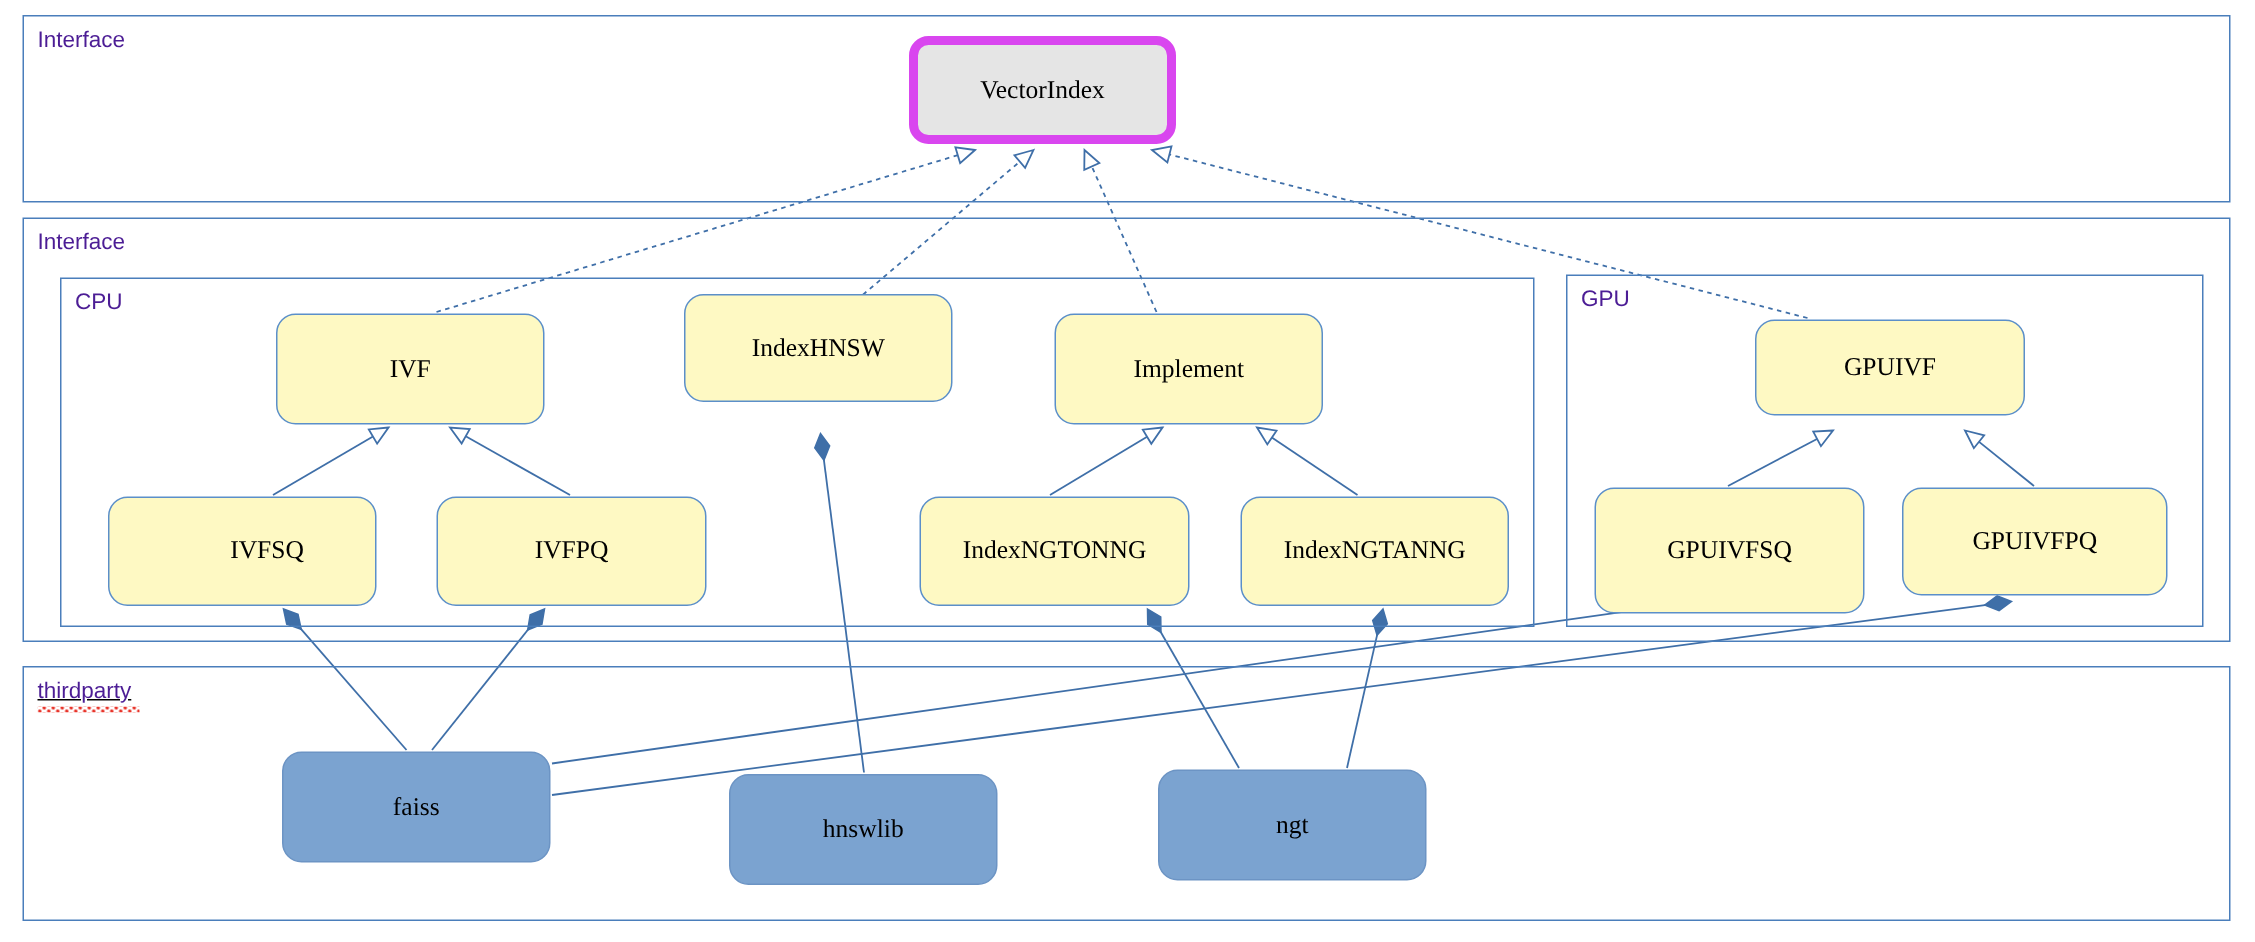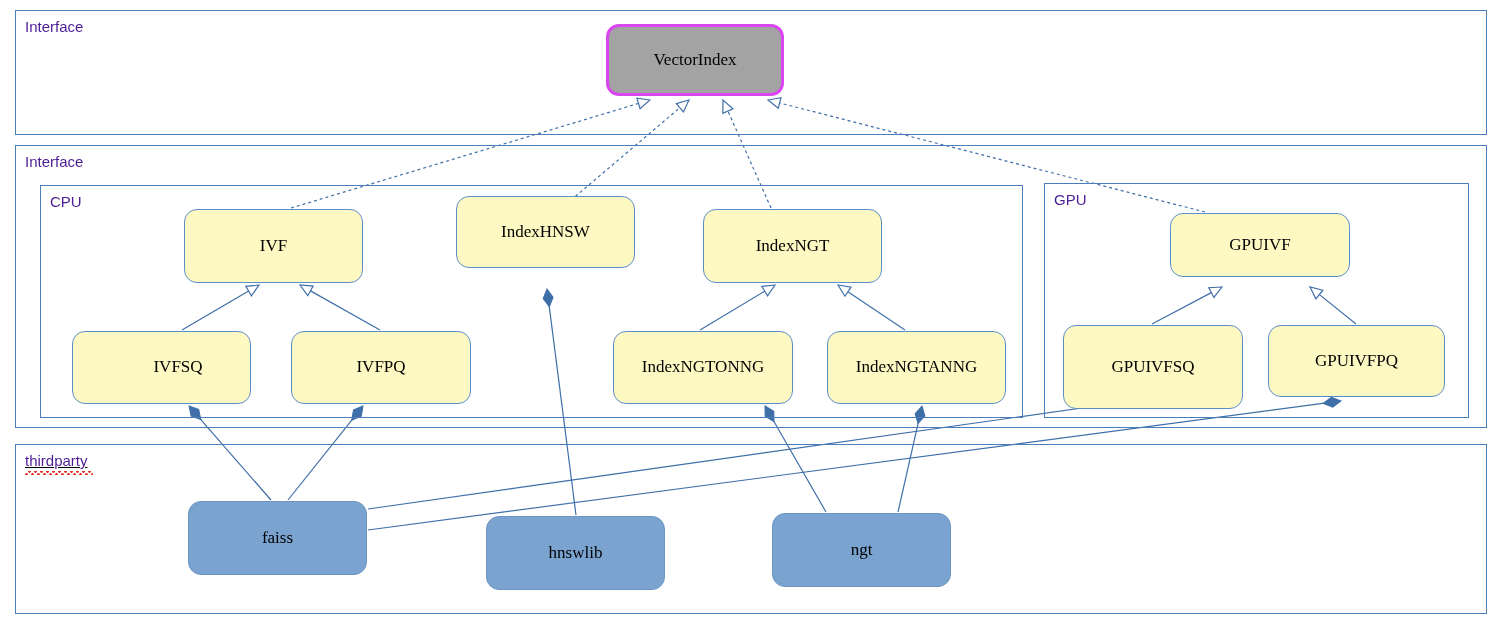--- a/index.html
+++ b/index.html
@@ -58,22 +58,22 @@
     justify-content: center;
     border-radius: 13px;
     font-family: "Liberation Serif", serif;
     font-size: 17px;
     color: #000000;
     text-align: center;
     line-height: 1.1;
     z-index: 5;
   }
   .node-interface {
-    background: #a3a3a3;
-    border: 3px solid #d946ef;
+    background: #e5e5e5;
+    border: 6px solid #d946ef;
   }
   .node-impl {
     background: #fef9c3;
     border: 1px solid #5b8fc9;
   }
   .node-lib {
     background: #7ba3d0;
     border: 1px solid #6c94c4;
   }
 </style>
@@ -124,21 +124,21 @@
     <div class="container" style="left: 40px; top: 185px; width: 983px; height: 233px; border-color: rgb(74, 126, 187);"></div>
     <div class="container-label" style="left: 50px; top: 193px;">CPU</div>
     <div class="container" style="left: 1044px; top: 183px; width: 425px; height: 235px; border-color: rgb(74, 126, 187);"></div>
     <div class="container-label" style="left: 1054px; top: 191px;">GPU</div>
     <div class="container" style="left: 15px; top: 444px; width: 1472px; height: 170px; border-color: rgb(74, 126, 187);"></div>
     <div class="container-label label-misspelled" style="left: 25px; top: 452px;">thirdparty</div>
     <div class="squiggle" style="left: 25px; top: 471px; width: 68px;"></div>
     <div class="node node-interface" style="left: 606px; top: 24px; width: 178px; height: 72px;">VectorIndex</div>
     <div class="node node-impl" style="left: 184px; top: 209px; width: 179px; height: 74px;">IVF</div>
     <div class="node node-impl" style="left: 456px; top: 196px; width: 179px; height: 72px;">IndexHNSW</div>
-    <div class="node node-impl" style="left: 703px; top: 209px; width: 179px; height: 74px;">IndexNGT</div>
+    <div class="node node-impl" style="left: 703px; top: 209px; width: 179px; height: 74px;">Implement</div>
     <div class="node node-impl" style="left: 1170px; top: 213px; width: 180px; height: 64px;">GPUIVF</div>
     <div class="node node-impl" style="left: 72px; top: 331px; width: 179px; height: 73px; padding-left: 33px;">IVFSQ</div>
     <div class="node node-impl" style="left: 291px; top: 331px; width: 180px; height: 73px;">IVFPQ</div>
     <div class="node node-impl" style="left: 613px; top: 331px; width: 180px; height: 73px;">IndexNGTONNG</div>
     <div class="node node-impl" style="left: 827px; top: 331px; width: 179px; height: 73px;">IndexNGTANNG</div>
     <div class="node node-impl" style="left: 1063px; top: 325px; width: 180px; height: 84px; text-align: right;">GPUIVFSQ</div>
     <div class="node node-impl" style="left: 1268px; top: 325px; width: 177px; height: 72px;">GPUIVFPQ</div>
     <div class="node node-lib" style="left: 188px; top: 501px; width: 179px; height: 74px;">faiss</div>
     <div class="node node-lib" style="left: 486px; top: 516px; width: 179px; height: 74px;">hnswlib</div>
     <div class="node node-lib" style="left: 772px; top: 513px; width: 179px; height: 74px;">ngt</div>

